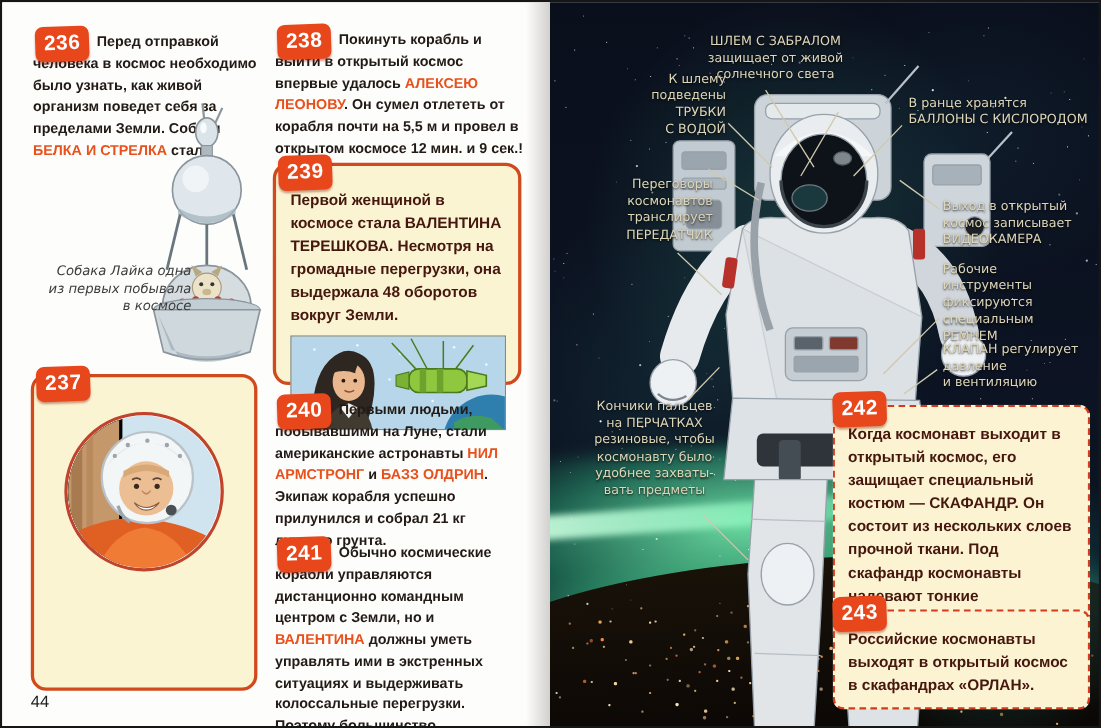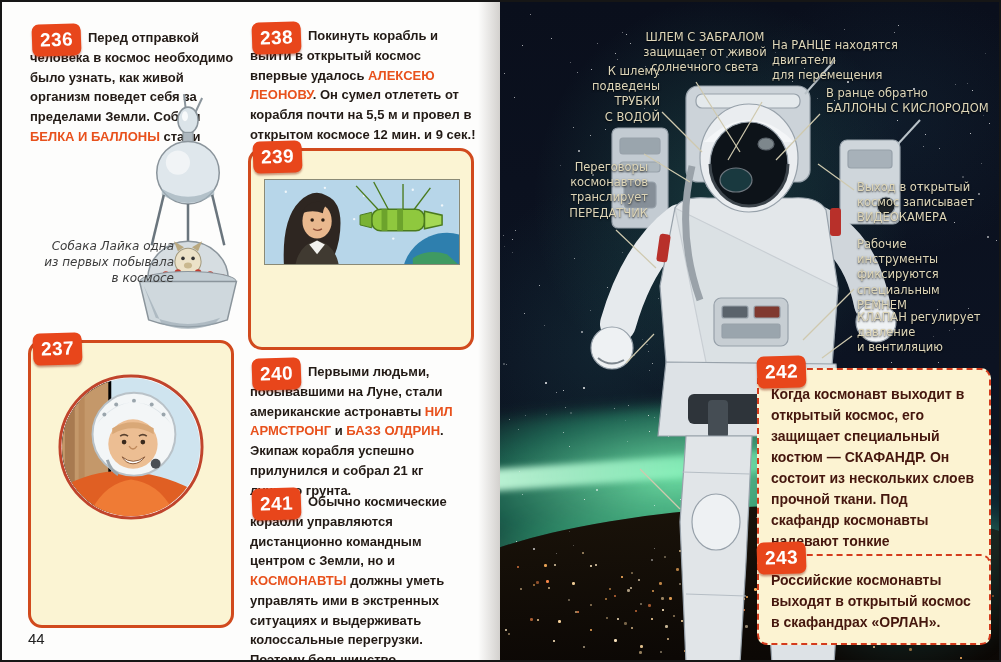--- a/index.html
+++ b/index.html
@@ -75,21 +75,21 @@
 </style>
 </head>
 <body>
 
 <div class="screen">
 
   <div class="page-left">
 
     <div class="fact" style="left:28px; top:26px; width:208px;">
       <span class="badge">236</span>
-      <p><span>Перед отправкой человека в космос необходимо было узнать, как живой организм поведет себя за пределами Земли. Собаки </span><span class="hl">БЕЛКА И БАЛЛОНЫ</span><span> стали</span></p>
+      <p><span>Перед отправкой человека в космос необходимо было узнать, как живой организм поведет себя за пределами Земли. Собаки </span><span class="hl">БЕЛКА И СТРЕЛКА</span><span> стали</span></p>
     </div>
 
     <svg class="sputnik" viewBox="0 0 108 240" style="position:absolute; left:130px; top:90px; width:112px; height:242px;">
       <line x1="54" y1="36" x2="50" y2="2" stroke="#8b959c" stroke-width="2"></line>
       <line x1="54" y1="36" x2="68" y2="6" stroke="#8b959c" stroke-width="2"></line>
       <ellipse cx="54" cy="28" rx="10" ry="13" fill="#dbe4e9" stroke="#8b959c" stroke-width="1.5"></ellipse>
       <ellipse cx="51" cy="24" rx="3" ry="5" fill="#ffffff" opacity=".8"></ellipse>
       <rect x="49" y="40" width="10" height="12" fill="#aeb8bf" stroke="#8b959c"></rect>
       <circle cx="54" cy="80" r="31" fill="#dfe7ec" stroke="#8b959c" stroke-width="1.5"></circle>
       <circle cx="44" cy="70" r="12" fill="#ffffff" opacity=".55"></circle>
@@ -164,20 +164,21 @@
 
     <div class="pagenum">44</div>
 
     <div class="fact" style="left:248px; top:24px; width:226px;">
       <span class="badge">238</span>
       <p><span>Покинуть корабль и выйти в открытый космос впервые удалось </span><span class="hl">АЛЕКСЕЮ ЛЕОНОВУ</span><span>. Он сумел отлететь от корабля почти на 5,5 м и провел в открытом космосе 12 мин. и 9 сек.!</span></p>
     </div>
 
     <div class="cream-box" style="left:246px; top:146px; width:226px; height:202px; padding:20px 13px 8px;">
       <span class="badge">239</span>
+      <p>Первой женщиной в космосе стала ВАЛЕНТИНА ТЕРЕШКОВА. Несмотря на громадные перегрузки, она выдержала 48 оборотов вокруг Земли.</p>
       <svg class="illu-frame" viewBox="0 0 196 86" width="196" height="86">
         <rect width="196" height="86" fill="#b7d6e9"></rect>
         <g fill="#ffffff" opacity=".8">
             <circle cx="20" cy="12" r="1.2"></circle>
             <circle cx="60" cy="8" r="1.2"></circle>
             <circle cx="100" cy="16" r="1.2"></circle>
             <circle cx="150" cy="10" r="1.2"></circle>
             <circle cx="180" cy="26" r="1.2"></circle>
             <circle cx="90" cy="40" r="1.2"></circle>
             <circle cx="130" cy="60" r="1.2"></circle>
@@ -206,21 +207,21 @@
       </svg>
     </div>
 
     <div class="fact" style="left:248px; top:360px; width:226px;">
       <span class="badge">240</span>
       <p><span>Первыми людьми, побывавшими на Луне, стали американские астронавты </span><span class="hl">НИЛ АРМСТРОНГ</span><span> и </span><span class="hl">БАЗЗ ОЛДРИН</span><span>. Экипаж корабля успешно прилунился и собрал 21 кг лунного грунта.</span></p>
     </div>
 
     <div class="fact" style="left:248px; top:490px; width:226px;">
       <span class="badge">241</span>
-      <p><span>Обычно космические корабли управляются дистанционно командным центром с Земли, но и </span><span class="hl">КОСМОНАВТЫ</span><span> должны уметь управлять ими в экстренных ситуациях и выдерживать колоссальные перегрузки. Поэтому большинство космонавтов — военные летчики.</span></p>
+      <p><span>Обычно космические корабли управляются дистанционно командным центром с Земли, но и </span><span class="hl">ВАЛЕНТИНА</span><span> должны уметь управлять ими в экстренных ситуациях и выдерживать колоссальные перегрузки. Поэтому большинство космонавтов — военные летчики.</span></p>
     </div>
 
     <div class="spine"></div>
   </div>
 
   <div class="page-right">
     <div class="sky"></div>
     <div class="aurora"></div>
     <div class="aurora-core"></div>
     <div class="earth"></div>
@@ -663,40 +664,43 @@
       </g>
     </svg>
 
     <div class="space-label" style="left:90px;  top:28px;  width:230px; text-align:center;">ШЛЕМ С ЗАБРАЛОМ
 защищает от живой
 солнечного света</div>
     <div class="space-label" style="left:40px;  top:62px;  width:120px; text-align:right;">К шлему
 подведены
 ТРУБКИ
 С ВОДОЙ</div>
-    <div class="space-label" style="left:272px; top:36px;  width:180px;">На РАНЦЕ находятся
-двигатели
-для перемещения</div>
-    <div class="space-label" style="left:326px; top:84px;  width:176px;">В ранце обратно
+    <div class="space-label" style="left:326px; top:84px;  width:176px;">В ранце хранятся
 БАЛЛОНЫ С КИСЛОРОДОМ</div>
     <div class="space-label" style="left:30px;  top:158px; width:118px; text-align:right;">Переговоры
 космонавтов
 транслирует
 ПЕРЕДАТЧИК</div>
     <div class="space-label" style="left:357px; top:178px; width:140px;">Выход в открытый
 космос записывает
 ВИДЕОКАМЕРА</div>
     <div class="space-label" style="left:357px; top:235px; width:140px;">Рабочие
 инструменты
 фиксируются
 специальным
 РЕМНЕМ</div>
     <div class="space-label" style="left:357px; top:308px; width:146px;">КЛАПАН регулирует
 давление
 и вентиляцию</div>
+    <div class="space-label" style="left:30px;  top:360px; width:130px; text-align:center;">Кончики пальцев
+на ПЕРЧАТКАХ
+резиновые, чтобы
+космонавту было
+удобнее захваты-
+вать предметы</div>
 
     <div class="dash-box" style="left:257px; top:366px; width:234px;">
       <span class="badge">242</span>
       <p>Когда космонавт выходит в открытый космос, его защищает специальный костюм — СКАФАНДР. Он состоит из нескольких слоев прочной ткани. Под скафандр космонавты надевают тонкие комбинезоны.</p>
     </div>
     <div class="dash-box" style="left:257px; top:552px; width:234px;">
       <span class="badge">243</span>
       <p>Российские космонавты выходят в открытый космос в скафандрах «ОРЛАН».</p>
     </div>
   </div>

